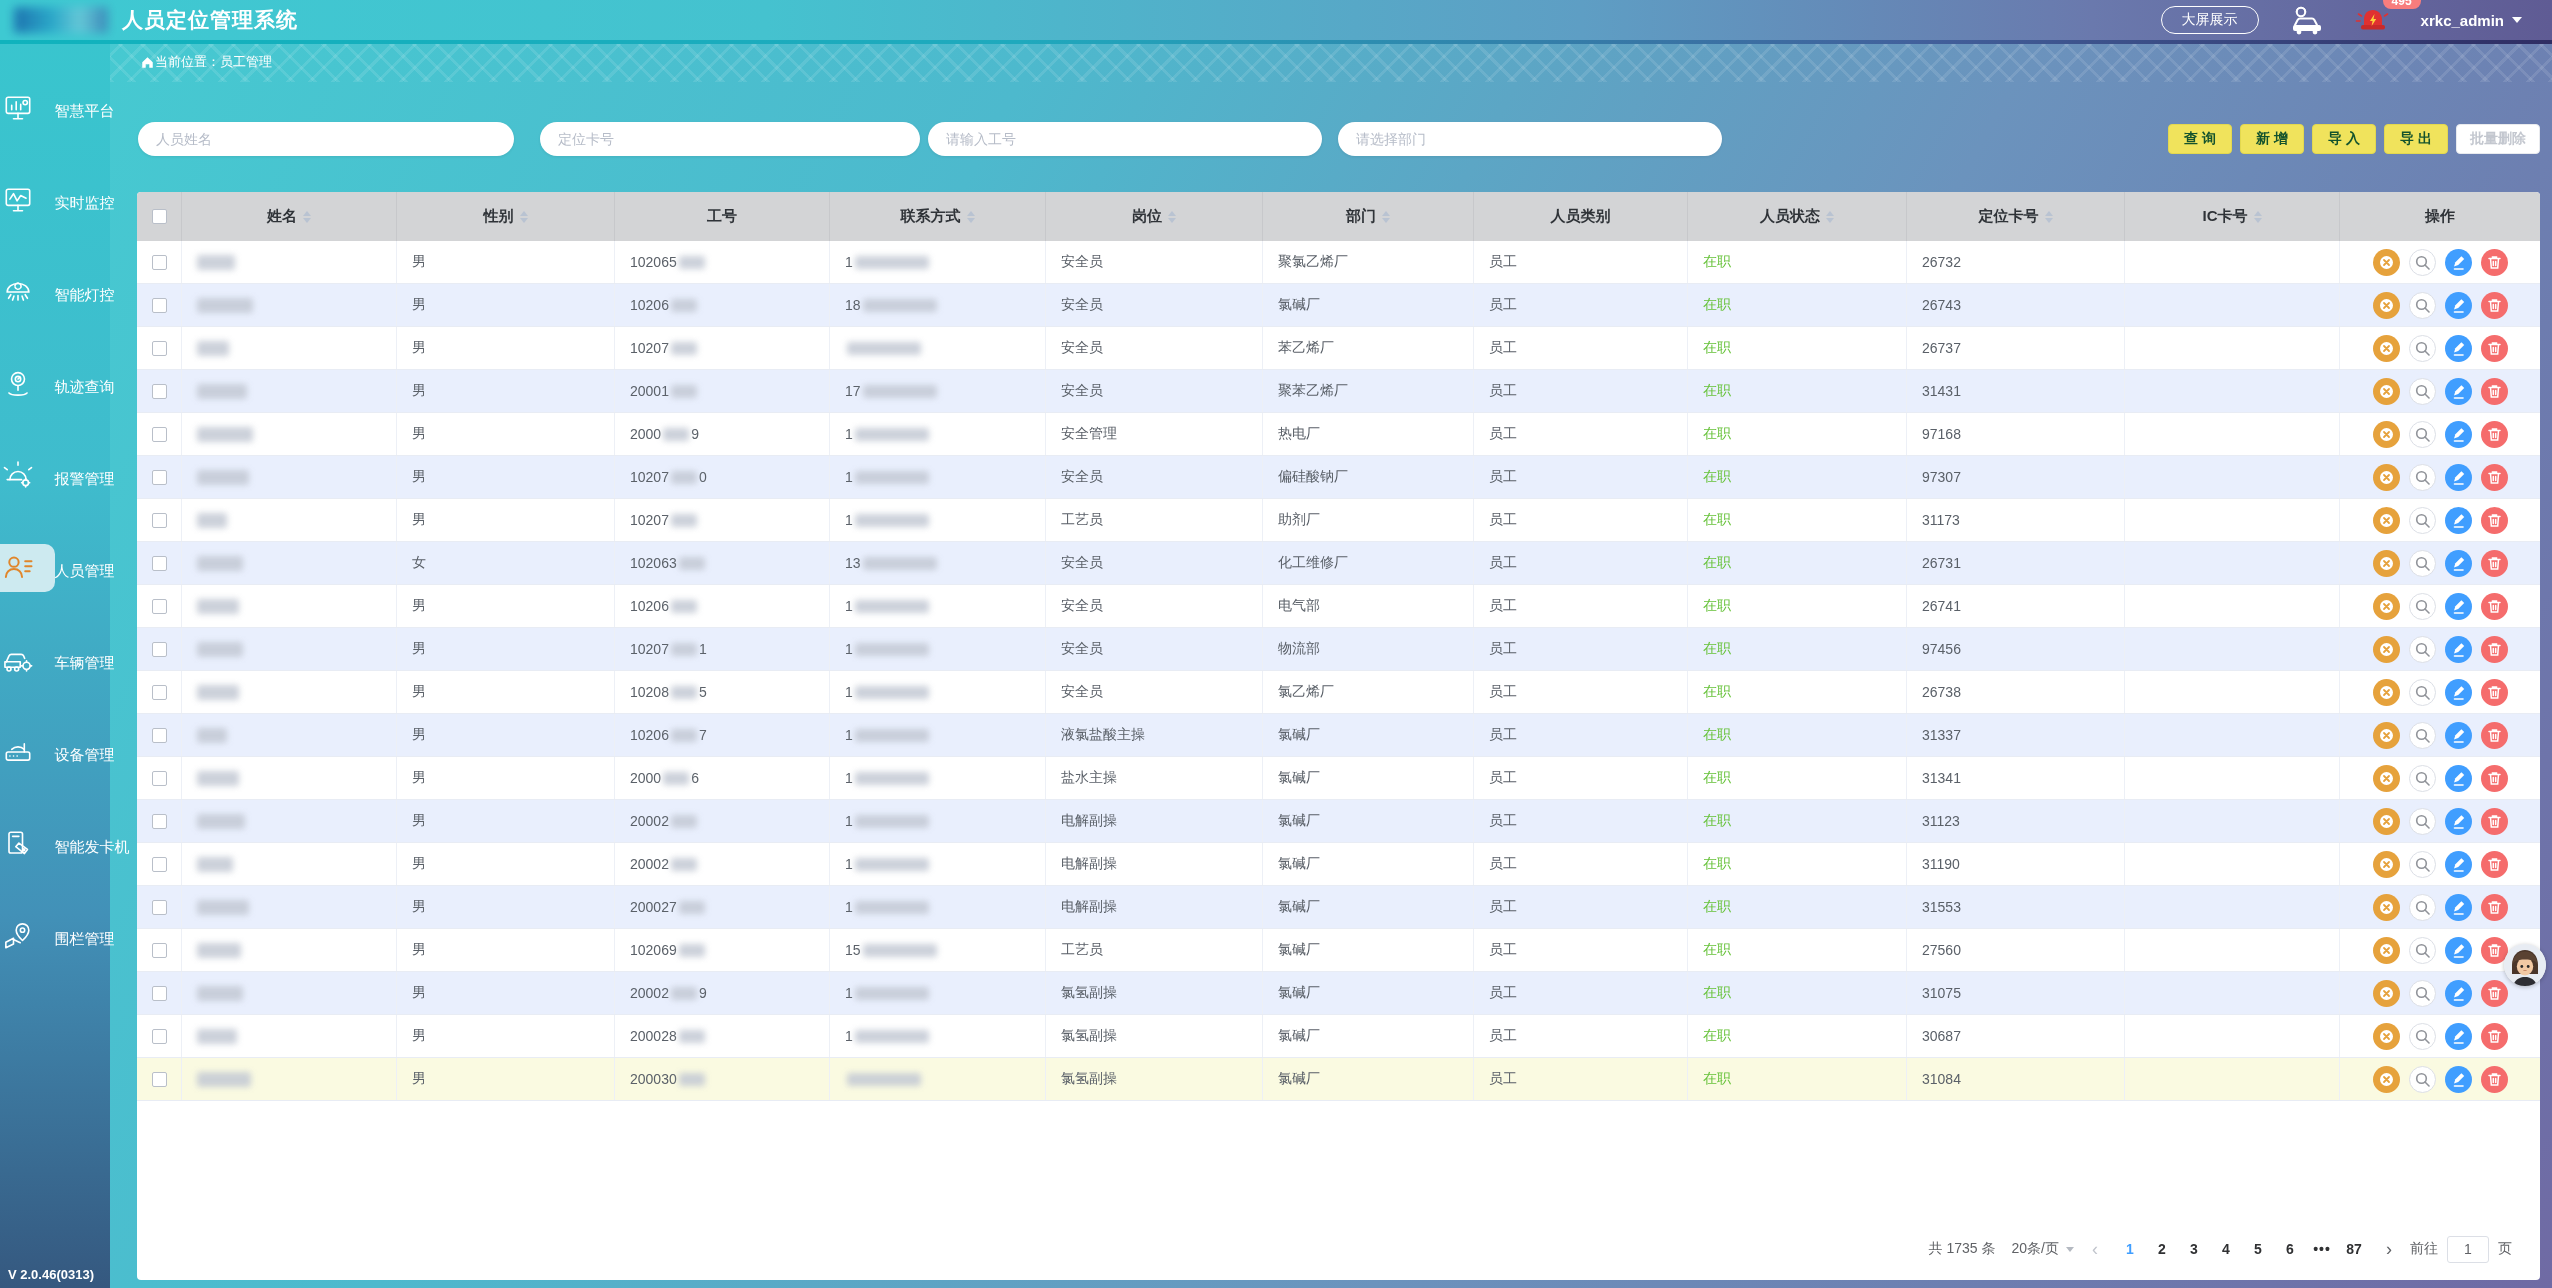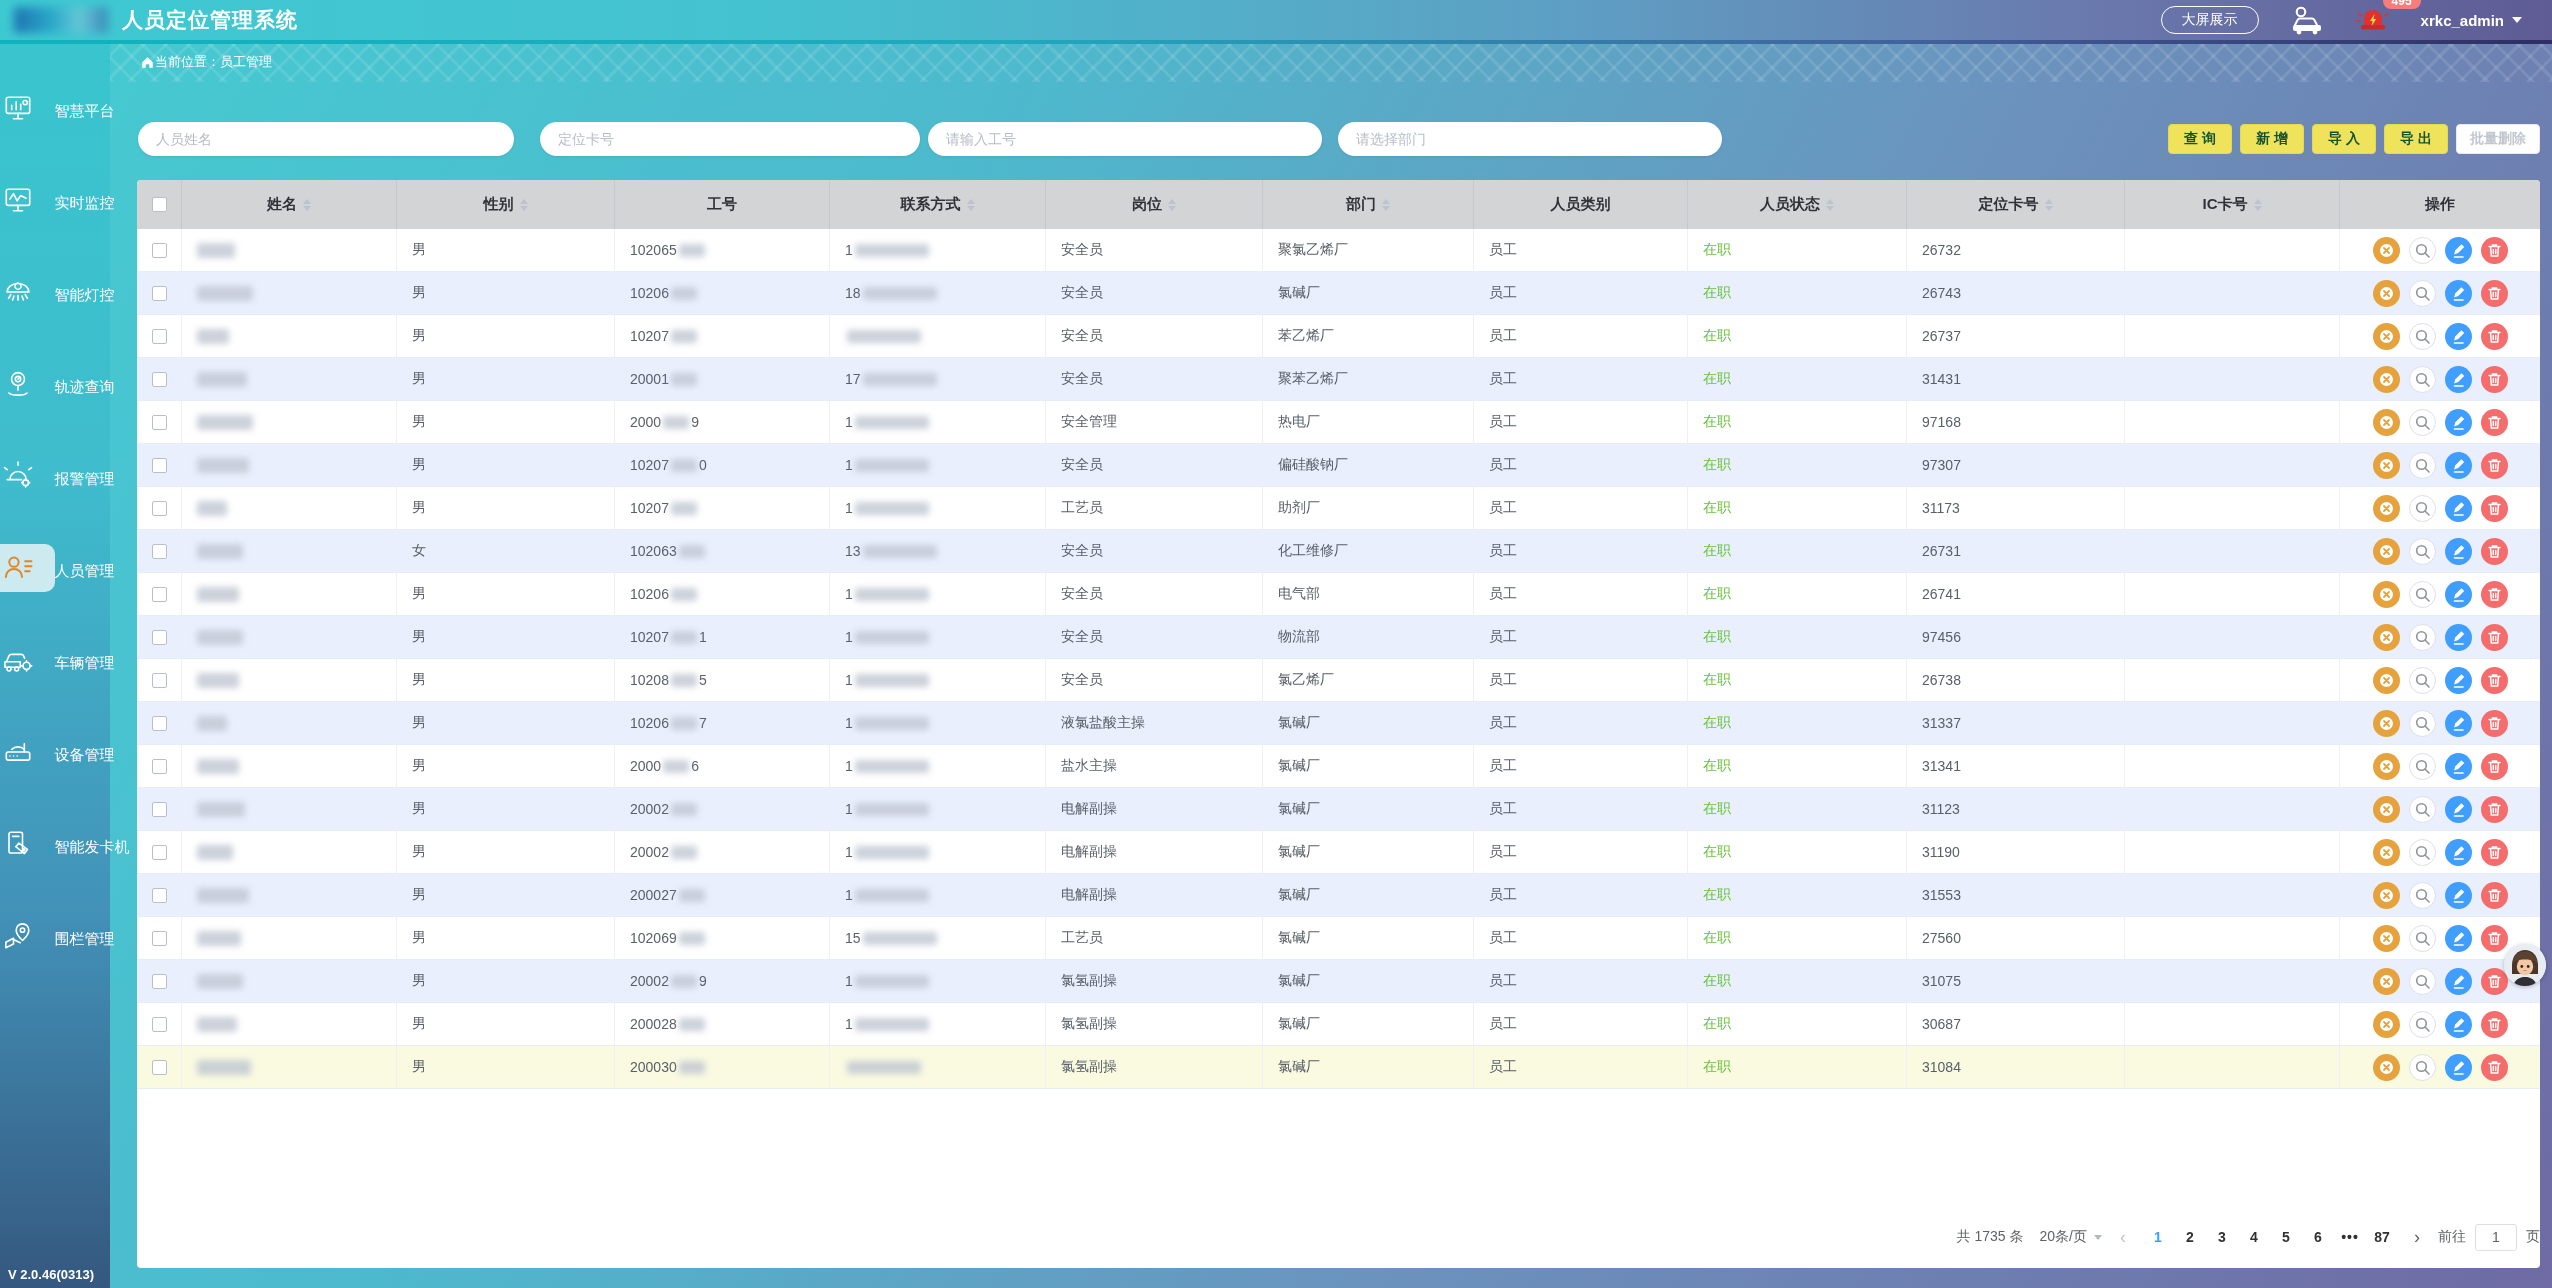--- a/index.html
+++ b/index.html
@@ -56,21 +56,21 @@
 
   .tb-btn { position:absolute; top:84px; height:30px; border-radius:4px; border:1px solid #e3d84e;
     background:#f0e35c; color:#14532d; font-size:14px; font-weight:bold; cursor:pointer; }
   #btn-search { left:2058px; width:64px; }
   #btn-add    { left:2130px; width:64px; }
   #btn-import { left:2202px; width:64px; }
   #btn-export { left:2274px; width:64px; }
   #btn-bdel   { left:2346px; width:84px; background:#fff; border-color:#e8eaee; color:#c3c7cf; }
 
   
-  .card { position:absolute; left:27px; top:140px; width:2403px; height:1088px; background:#fff;
+  .card { position:absolute; left:27px; top:152px; width:2403px; height:1088px; background:#fff;
     border-radius:4px; display:flex; flex-direction:column; overflow:hidden; }
   .thead { display:flex; height:49px; background:#d3d4d6; flex-shrink:0; }
   .th { display:flex; align-items:center; justify-content:center; height:100%;
     font-size:15px; font-weight:bold; color:#2f3338; border-right:1px solid #c7c8cb; }
   .th:last-child { border-right:none; }
   .tr { display:flex; height:43px; border-bottom:1px solid #e8ecf4; background:#fff; flex-shrink:0; }
   .tr.alt { background:#e9effd; }
   .tr.hl  { background:#fafae1; }
   .td { display:flex; align-items:center; padding-left:15px; font-size:14px; color:#5a6068;
     border-right:1px solid #edf0f6; overflow:hidden; white-space:nowrap; }
@@ -92,21 +92,21 @@
   .op { width:27px; height:27px; border-radius:50%; display:flex; align-items:center; justify-content:center;
     border:none; cursor:pointer; padding:0; }
   .op svg { width:25px; height:25px; }
   .op-unbind { background:#e6a23c; }
   .op-search { background:#fff; border:1px solid #dcdfe6; }
   .op-edit   { background:#409eff; }
   .op-del    { background:#f56c6c; }
 
   
   .pagination { margin-top:auto; height:62px; display:flex; align-items:center; justify-content:flex-end;
-    gap:16px; font-size:14px; color:#606266; flex-shrink:0; }
+    gap:16px; padding-right:28px; font-size:14px; color:#606266; flex-shrink:0; }
   .psize { display:flex; align-items:center; gap:7px; cursor:pointer; }
   .psize .caret-down { border-top-color:#b4b9c1; border-left-width:4px; border-right-width:4px; border-top-width:5px; }
   .pg-arrow { font-size:18px; color:#606266; cursor:pointer; line-height:1; padding:0 2px; background:none; border:none; }
   .pg-arrow.disabled { color:#c0c4cc; }
   #page-list { display:flex; align-items:center; gap:4px; }
   .page-num { min-width:28px; height:28px; line-height:28px; text-align:center; font-weight:bold;
     color:#303133; font-size:14px; cursor:pointer; background:none; border:none; }
   .page-num.active { color:#409eff; }
   .page-num.dots { letter-spacing:1px; }
   .goto { display:flex; align-items:center; gap:9px; }

